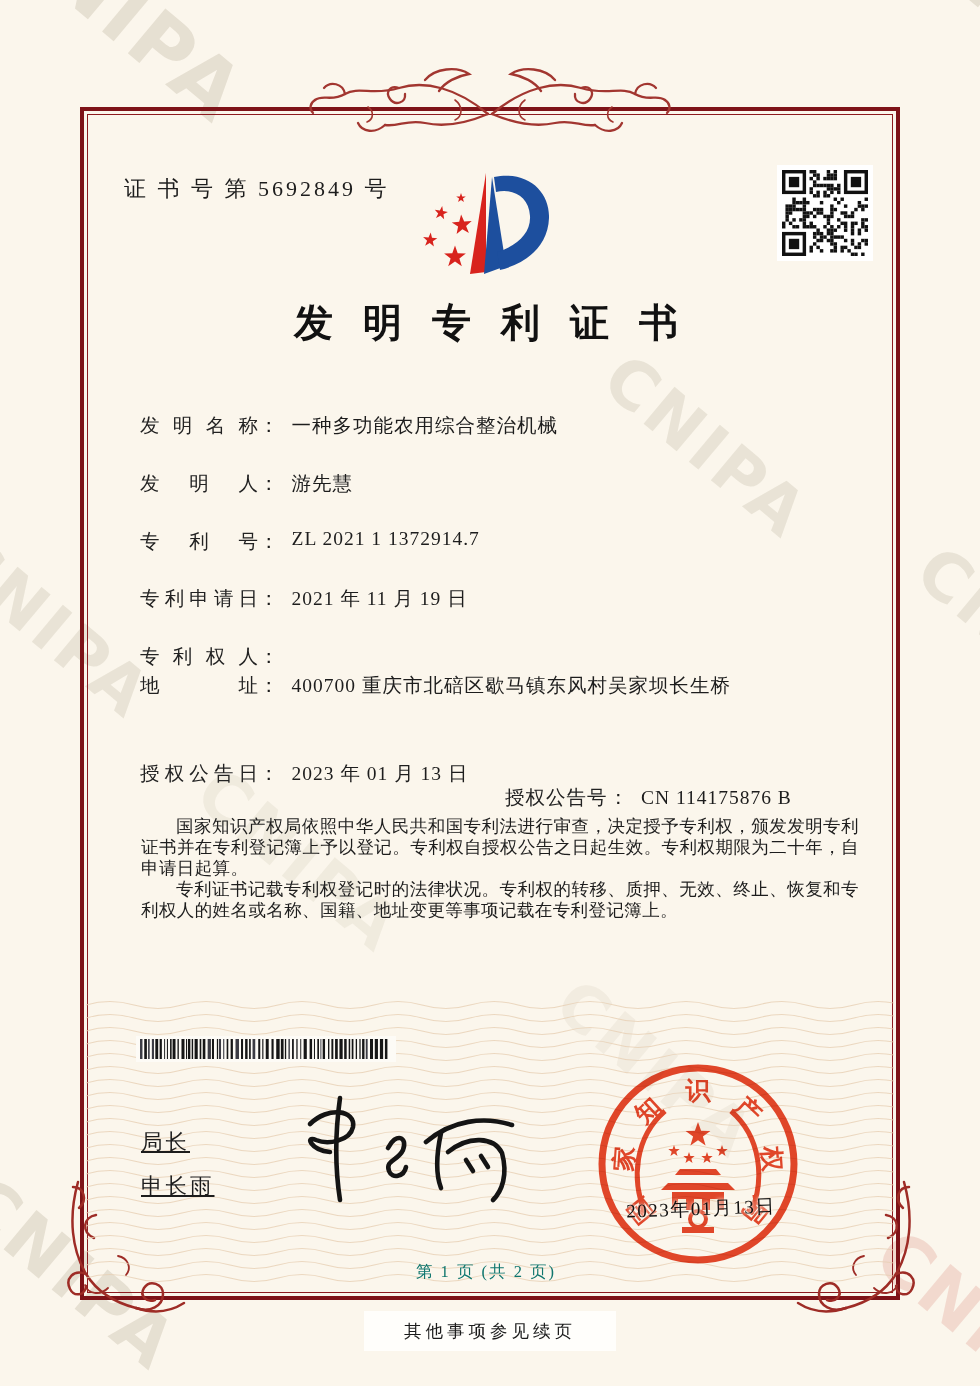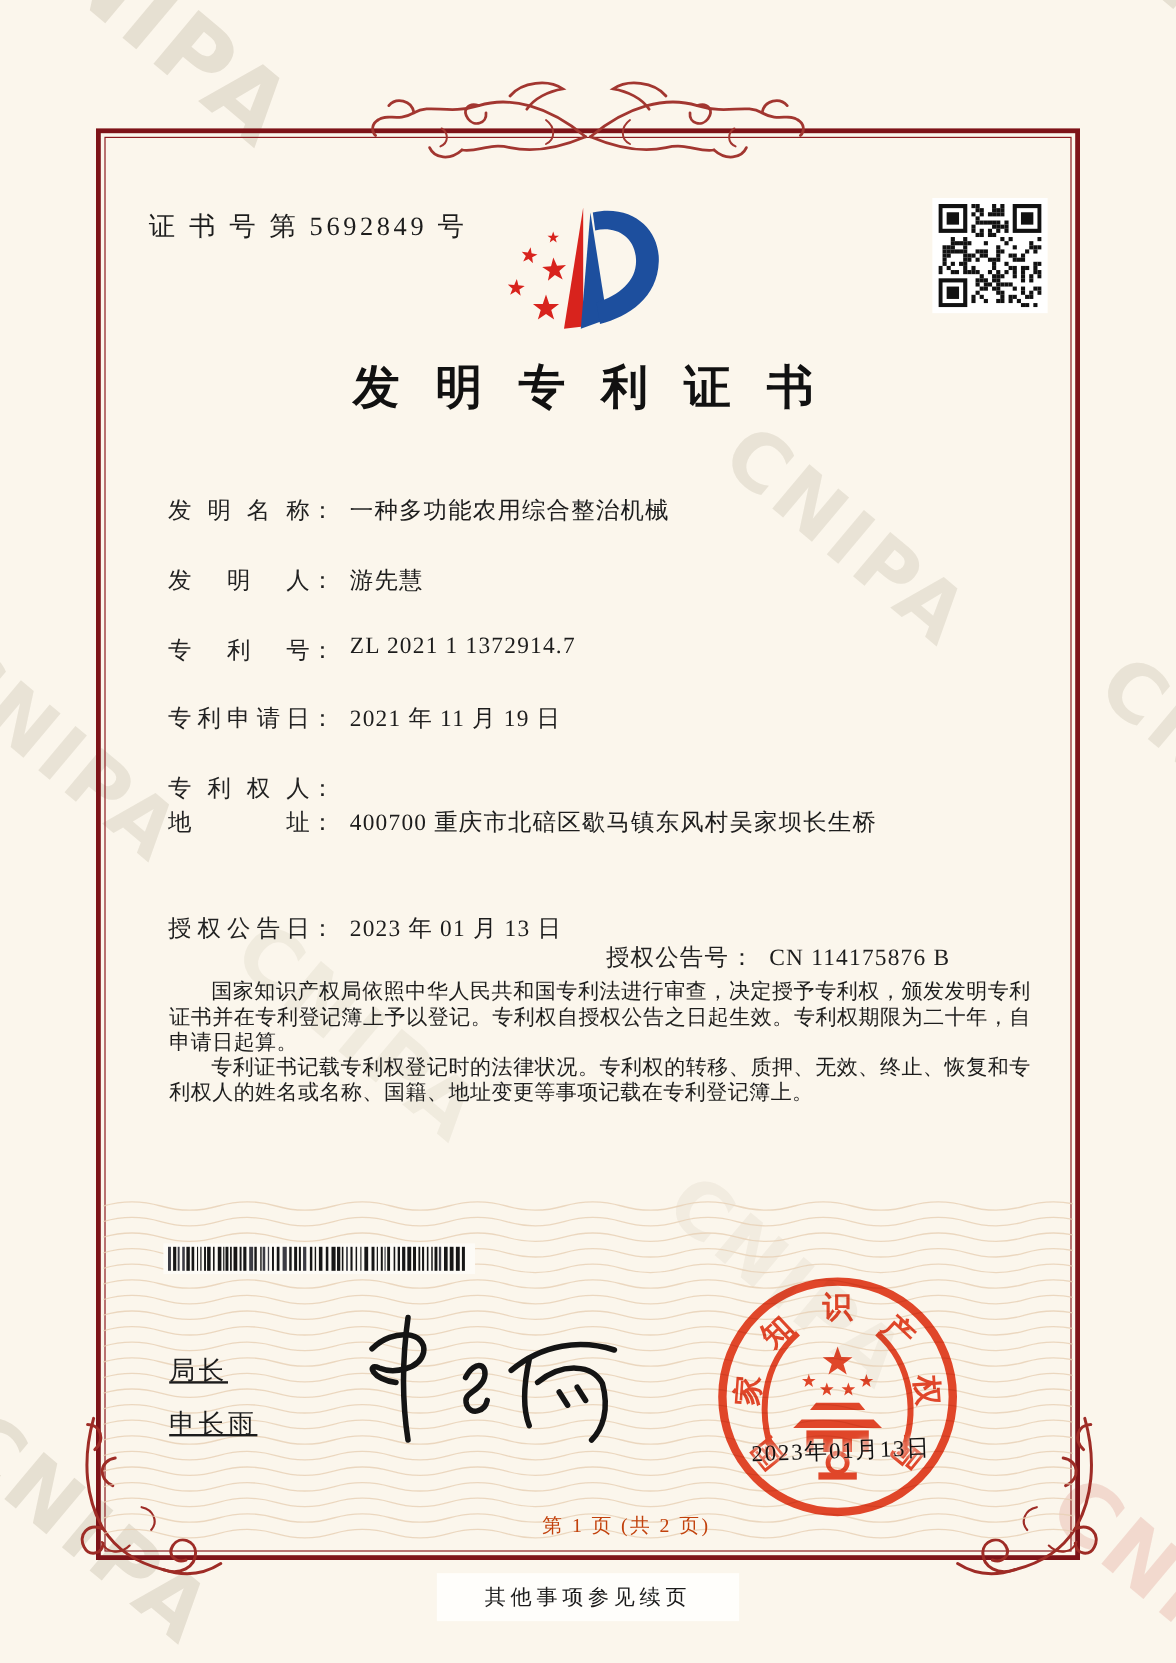--- a/index.html
+++ b/index.html
@@ -68,21 +68,21 @@
   }
   .signature{position:absolute;left:288px;top:1090px;}
   .seal{position:absolute;left:583px;top:1049px;opacity:.93;mix-blend-mode:multiply;}
   .seal-date{
     position:absolute;left:606px;top:1196px;width:190px;text-align:center;
     font-size:19px;letter-spacing:1.5px;color:#101010;transform:rotate(-2deg);
     text-shadow:0 0 3px #fdf6ec,0 0 5px #fdf6ec;
   }
   .page-info{
     position:absolute;left:80px;top:1261px;width:812px;text-align:center;
-    font-size:16.5px;letter-spacing:2px;color:#c2410c;margin-left:36px;
+    font-size:16.5px;letter-spacing:2px;color:#0f766e;
   }
   .cont-note{
     position:absolute;left:50%;top:1311px;transform:translateX(-50%);
     background:#fffefb;padding:8px 40px;font-size:17.5px;letter-spacing:4px;
     color:#1b1b1b;
   }
 </style>
 </head>
 <body>
 

